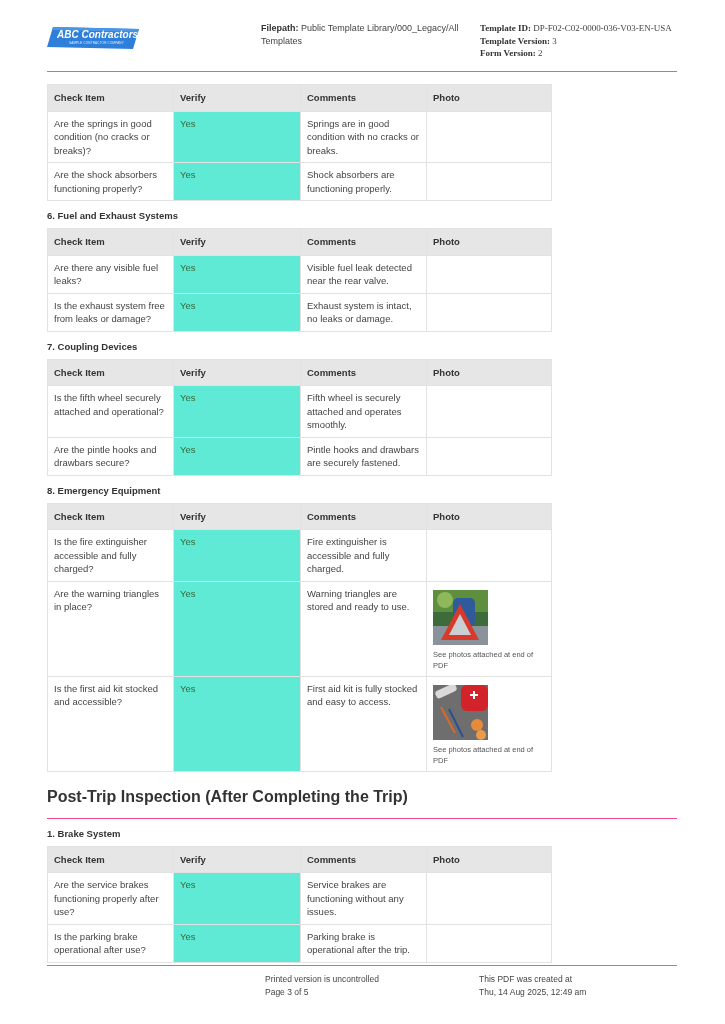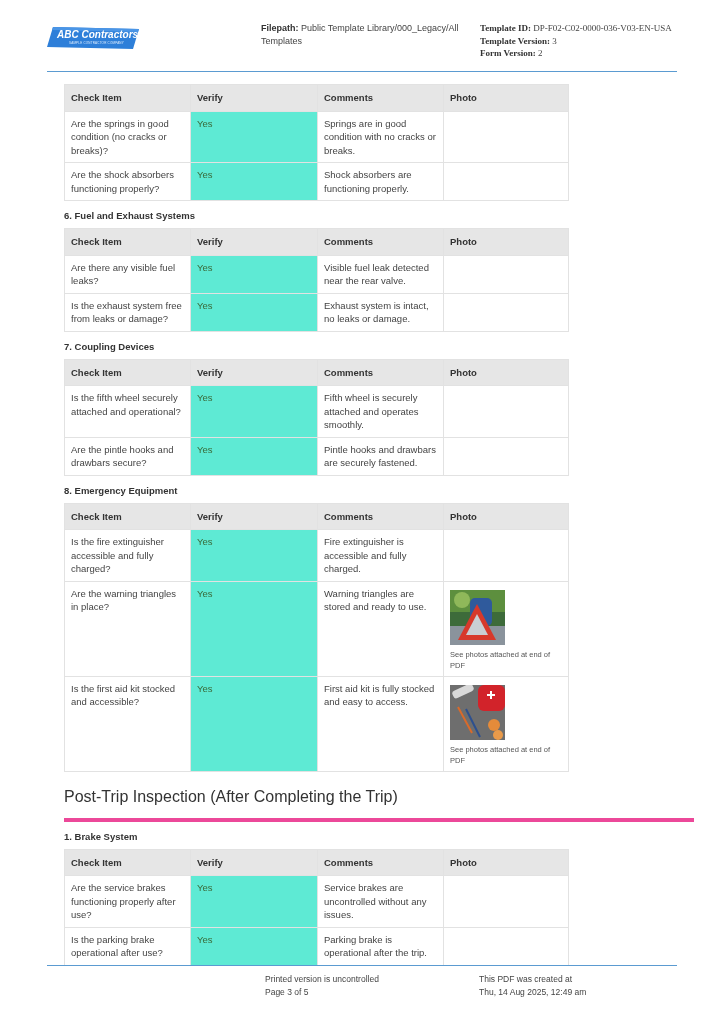--- a/index.html
+++ b/index.html
@@ -22,42 +22,42 @@
   .hdr-filepath {
     position: absolute; left: 261px; top: 22px; width: 200px; font-size: 9px; line-height: 12.5px; color: #444;
   }
   .hdr-meta {
     position: absolute; left: 480px; top: 22px; width: 220px; font-size: 9px; line-height: 12.5px; color: #444; font-family: Liberation Serif, serif;
   }
   .hdr-meta b, .hdr-filepath b { color: #333; font-weight: bold; }
   .hdr-rule {
     position: absolute; left: 47px; top: 71px; width: 630px; height: 0; border-top: 1.5px solid #5b9bd1;
   }
-  .content { position: absolute; left: 64px; top: 84px; width: 630px; }
+  .content { position: absolute; left: 47px; top: 84px; width: 630px; }
   table.ck {
     border-collapse: collapse; width: 504px; table-layout: fixed; font-size: 9.5px; line-height: 13.5px;
   }
   table.ck col.c1 { width: 126px; }
   table.ck col.c2 { width: 127px; }
   table.ck col.c3 { width: 126px; }
   table.ck col.c4 { width: 125px; }
   table.ck th {
     background: #e6e6e6; text-align: left; font-weight: bold; color: #333;
     padding: 6px 6px 6px 6px; border: 1px solid #e2e2e2; height: 11px;
   }
   table.ck td {
     vertical-align: top; padding: 5px 6px 5px 6px; border: 1px solid #e2e2e2; color: #444;
   }
   table.ck td.verify { background: #5eead4; color: #3a6a3a; }
   .sub-h {
     font-size: 9.5px; font-weight: bold; color: #333; margin: 9px 0 7px 0;
   }
   .section-h {
-    font-size: 16px; font-weight: normal; color: #333; margin: 16px 0 0 0; padding-bottom: 12px;
-    border-bottom: 4px solid #ec4899;
+    font-size: 16px; font-weight: bold; color: #333; margin: 16px 0 0 0; padding-bottom: 12px;
+    border-bottom: 1px solid #ec4899;
   }
   .photo-thumb { width: 55px; height: 55px; display: block; margin-top: 3px; }
   .photo-cap { font-size: 7.5px; line-height: 11px; color: #555; margin-top: 4px; }
   .footer-rule {
     position: absolute; left: 47px; top: 965px; width: 630px; border-top: 1.5px solid #5b9bd1;
   }
   .footer-left {
     position: absolute; left: 265px; top: 973px; font-size: 8.5px; line-height: 12.5px; color: #444;
   }
   .footer-right {
@@ -261,21 +261,21 @@
     <tbody>
         <tr>
       <th>Check Item</th>
       <th>Verify</th>
       <th>Comments</th>
       <th>Photo</th>
     </tr>
     <tr>
       <td>Are the service brakes functioning properly after use?</td>
       <td class="verify">Yes</td>
-      <td>Service brakes are uncontrolled without any issues.</td>
+      <td>Service brakes are functioning without any issues.</td>
       <td></td>
     </tr>
     <tr>
       <td>Is the parking brake operational after use?</td>
       <td class="verify">Yes</td>
       <td>Parking brake is operational after the trip.</td>
       <td></td>
     </tr>
   </tbody>
     </table>

